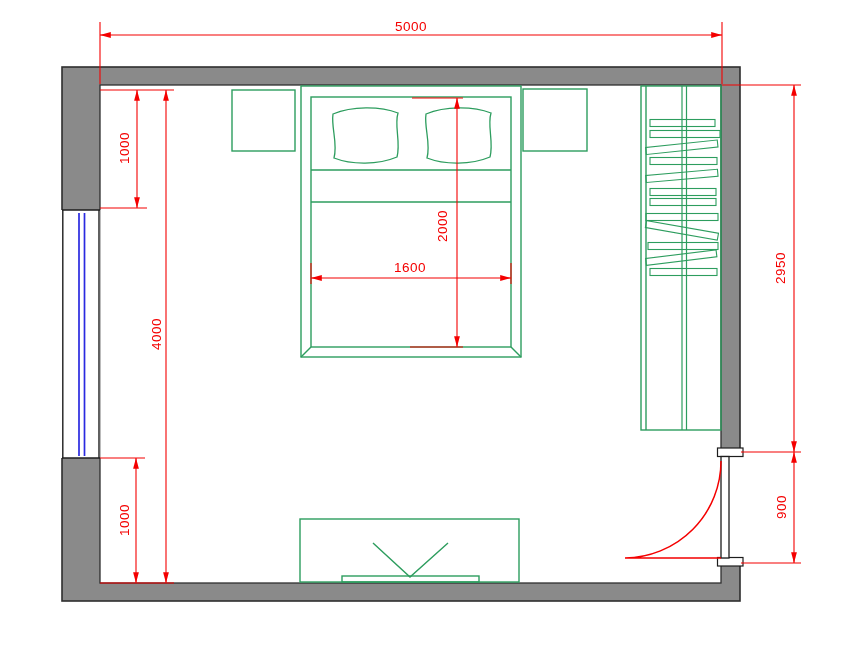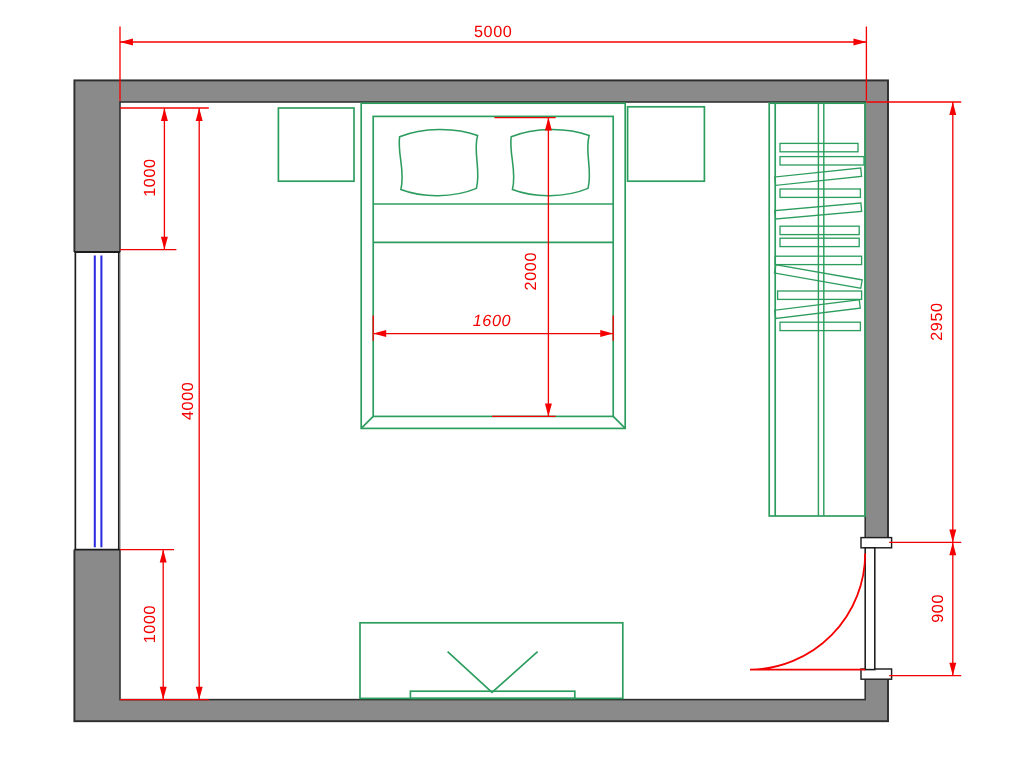--- a/index.html
+++ b/index.html
@@ -140,19 +140,19 @@
   <div class="dim-label" style="left:381px;top:19px;width:60px;">5000</div>
 
   <div class="dim-label rot" style="left:103px;top:140px;width:44px;">1000</div>
 
   <div class="dim-label rot" style="left:135px;top:326px;width:44px;">4000</div>
 
   <div class="dim-label rot" style="left:103px;top:512px;width:44px;">1000</div>
 
   <div class="dim-label rot" style="left:421px;top:218px;width:44px;">2000</div>
 
-  <div class="dim-label" style="left:380px;top:260px;width:60px;font-style:italic;">1600</div>
+  <div class="dim-label" style="left:380px;top:260px;width:60px;">1600</div>
 
   <div class="dim-label rot" style="left:759px;top:260px;width:44px;">2950</div>
 
   <div class="dim-label rot" style="left:763px;top:499px;width:38px;">900</div>
 
 </div>
 
 </body></html>

